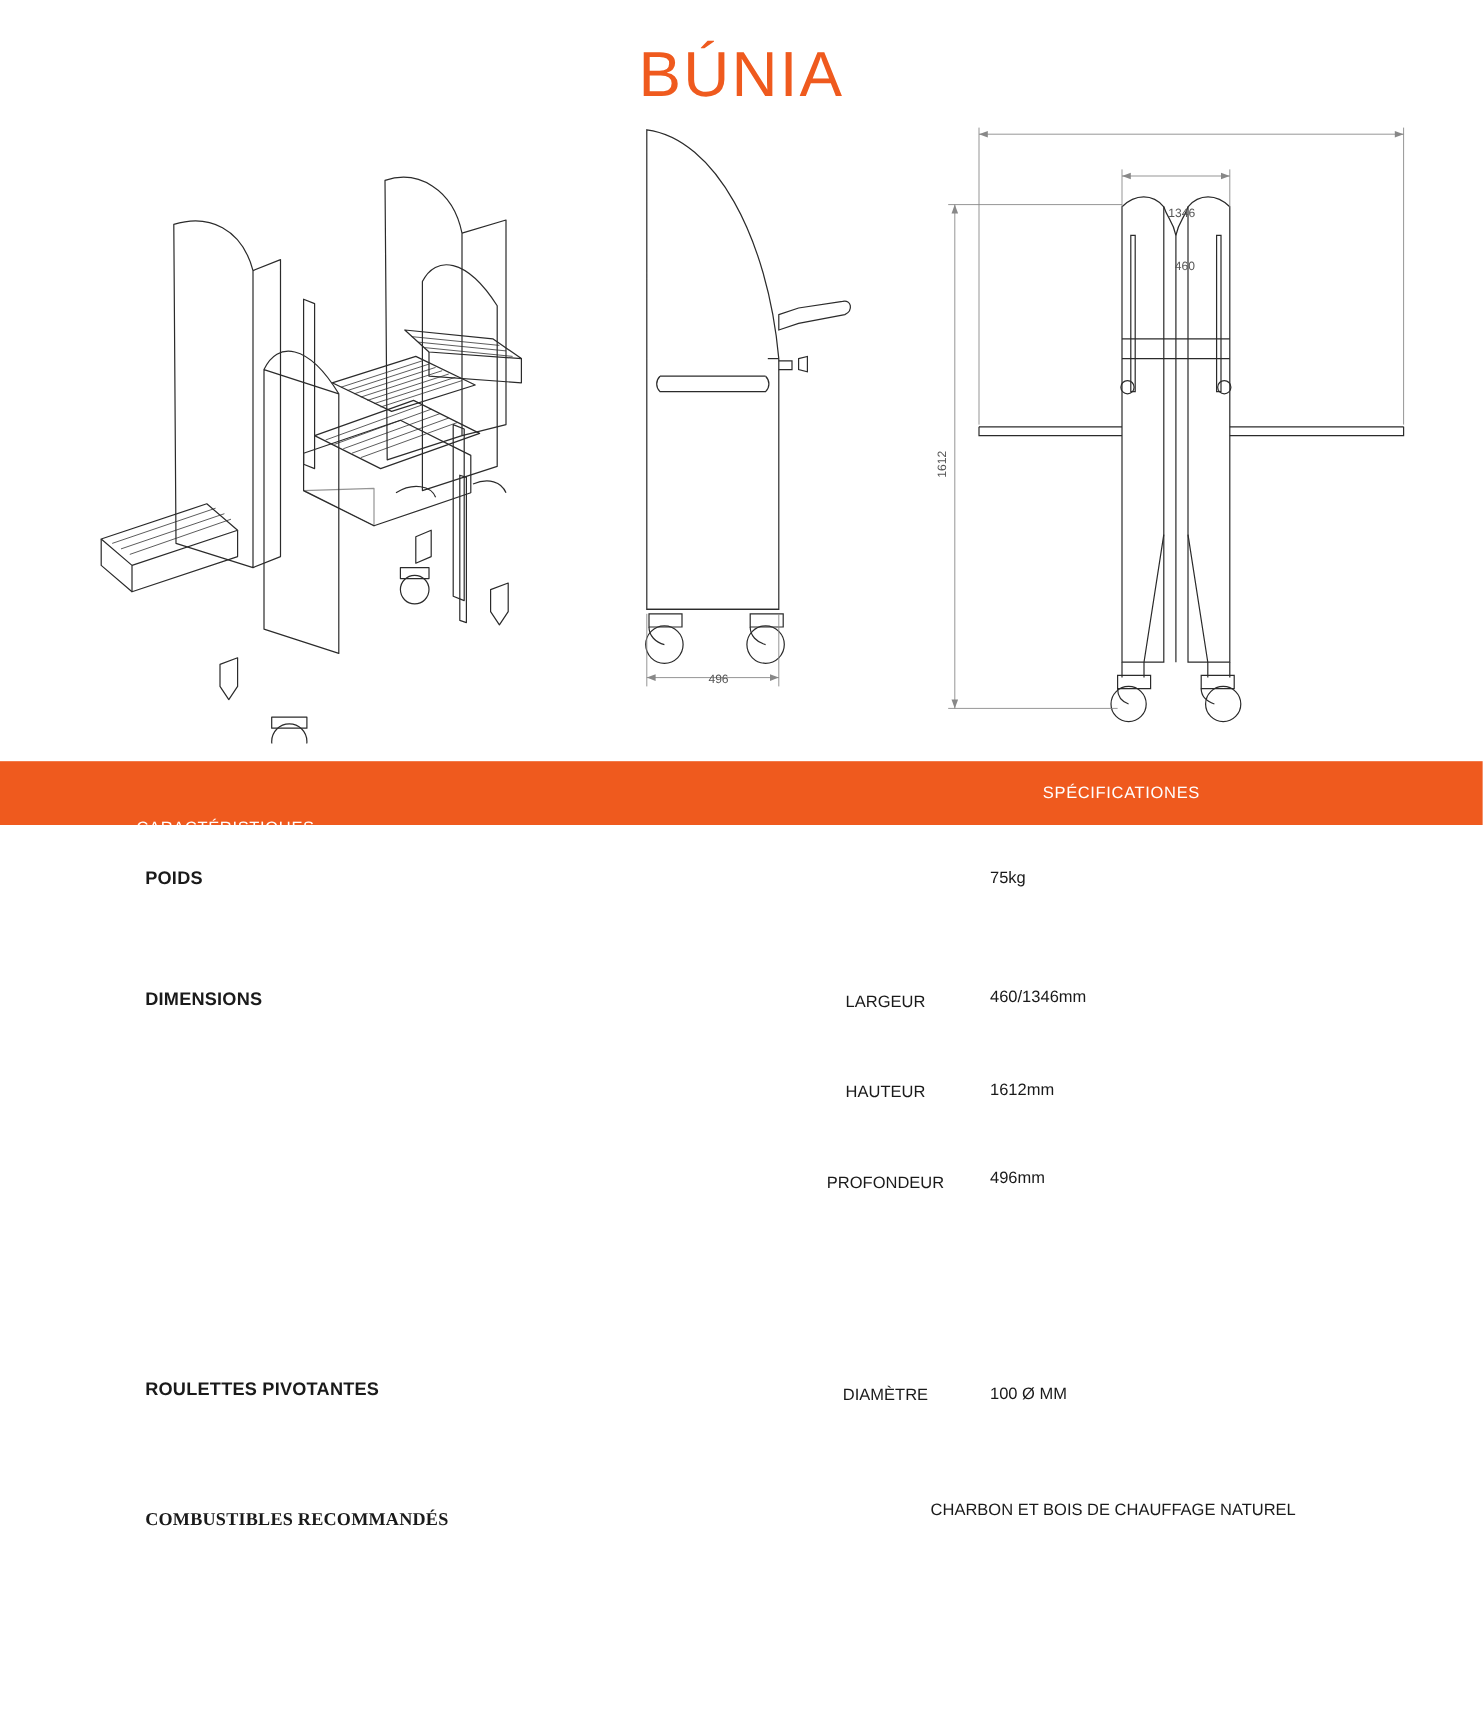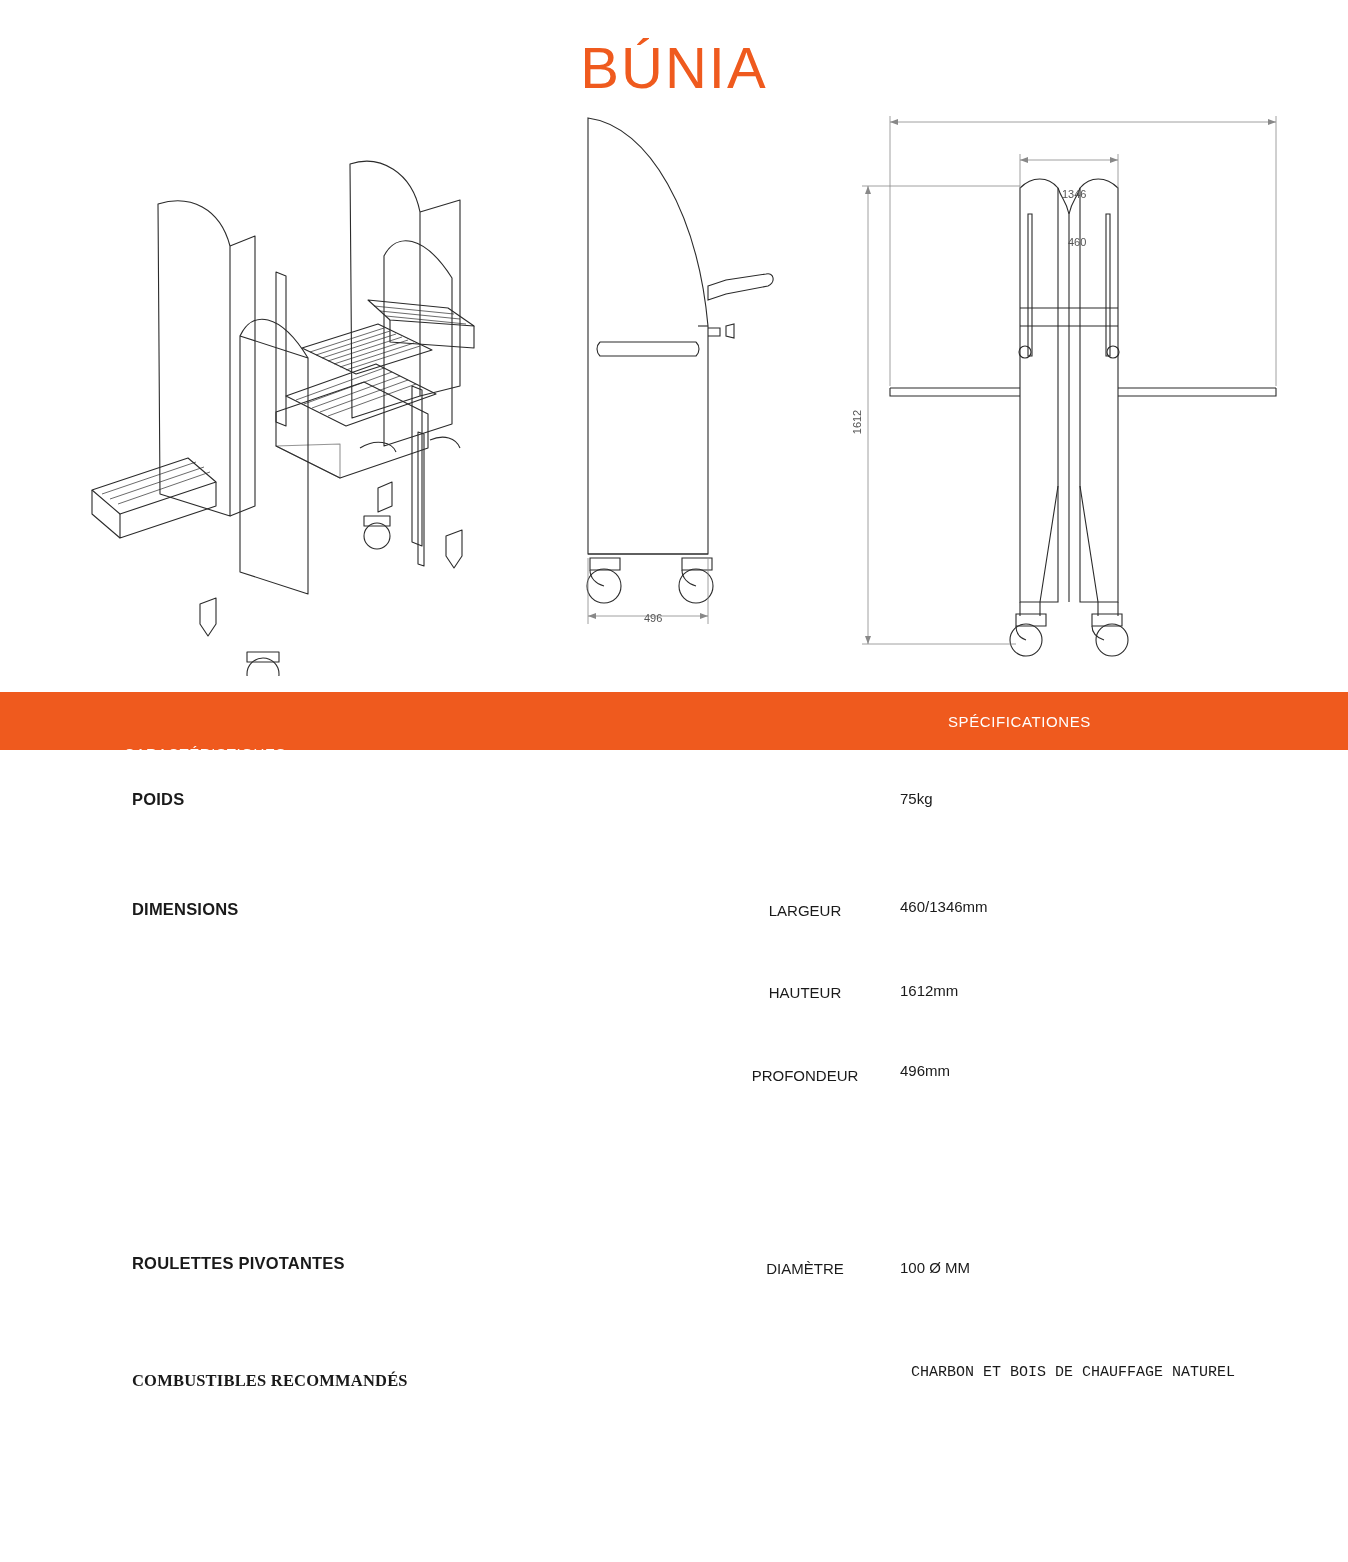--- a/index.html
+++ b/index.html
@@ -301,21 +301,21 @@
 
 
     <div class="row" style="height:52px;">
       <div class="cell-feature" style="top:328px;">ROULETTES PIVOTANTES</div>
       <div class="cell-sub" style="top:334px;">DIAMÈTRE</div>
       <div class="cell-val" style="top:333px;">100 Ø MM</div>
     </div>
 
     <div class="row" style="height:62px;">
       <div class="cell-feature" style="top:393px;font-family:Liberation Serif, serif;">COMBUSTIBLES RECOMMANDÉS</div>
-      <div class="cell-val two-line" style="top:385px; width:330px; left:911px;font-family:Liberation Mono, monospace;">CHARBON ET BOIS DE CHAUFFAGE NATUREL</div>
+      <div class="cell-val two-line" style="top:385px; width:330px; left:846px;">CHARBON ET BOIS DE CHAUFFAGE NATUREL</div>
     </div>
 
     <div class="row" style="height:58px;">
       
       
     </div>
 
     <div class="row" style="height:44px;">
       
       

